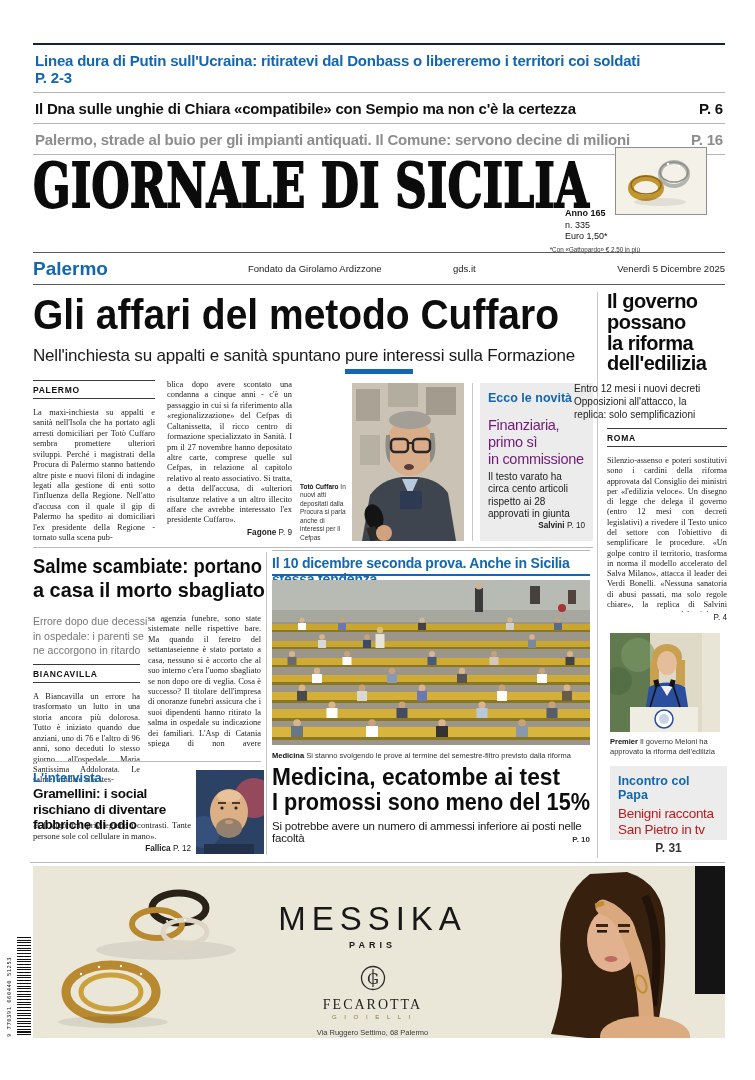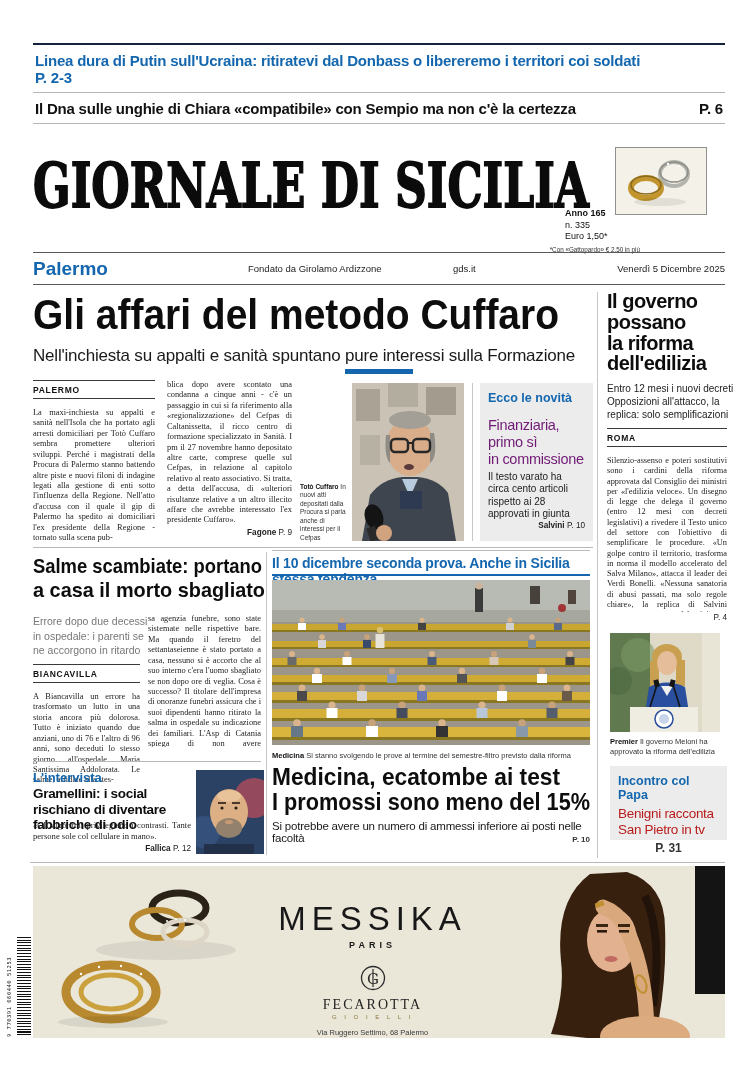--- a/index.html
+++ b/index.html
@@ -32,20 +32,24 @@
 
   <div class="abs" style="left:33px;top:43px;width:692px;border-top:2px solid #16213a;">
     <div class="topline blue">
       <span>Linea dura di Putin sull'Ucraina: ritiratevi dal Donbass o libereremo i territori coi soldati</span>
       <span>P. 2-3</span>
     </div>
     <div class="topline">
       <span>Il Dna sulle unghie di Chiara «compatibile» con Sempio ma non c'è la certezza</span>
       <span>P.  6</span>
     </div>
+    <div class="topline gray">
+      <span>Palermo, strade al buio per gli impianti antiquati. Il Comune: servono decine di milioni</span>
+      <span>P. 16</span>
+    </div>
   </div>
 
   <svg class="abs" style="left:31px;top:146px;" width="562" height="78">
     <text x="2" y="61" textLength="556" lengthAdjust="spacingAndGlyphs" font-family="DejaVu Serif, serif" font-weight="bold" font-size="62" fill="#0b0b0b" stroke="#0b0b0b" stroke-width="1.8">GIORNALE DI SICILIA</text>
   </svg>
 
   <div class="abs" style="left:615px;top:147px;width:90px;height:66px;border:1px solid #8f8f8f;background:#f4f1e8;">
     <svg width="88" height="64">
       <ellipse cx="58" cy="26" rx="14" ry="12" fill="none" stroke="#b4b4ae" stroke-width="4"></ellipse>
       <ellipse cx="58" cy="24" rx="14" ry="10" fill="none" stroke="#8f8f89" stroke-width="1.5"></ellipse>
@@ -129,21 +133,21 @@
   </div>
 
   <div class="vrule" style="left:597px;top:292px;height:566px;"></div>
 
   <div class="abs" style="left:607px;top:291px;width:120px;font-size:20px;font-weight:bold;line-height:1.04;letter-spacing:-.5px;color:#0d0d0d;">
     <div>Il governo</div>
     <div>possano</div>
     <div>la riforma</div>
     <div>dell'edilizia</div>
   </div>
-  <div class="abs" style="left:607px;top:382px;width:125px;font-size:10px;line-height:1.32;color:#222;white-space:nowrap;">
+  <div class="abs" style="left:574px;top:382px;width:125px;font-size:10px;line-height:1.32;color:#222;white-space:nowrap;">
     <div>Entro 12 mesi i nuovi decreti</div>
     <div>Opposizioni all'attacco, la</div>
     <div>replica: solo semplificazioni</div>
   </div>
   <div class="abs seclabel" style="left:607px;top:428px;width:120px;">ROMA</div>
   <div class="abs serif" style="left:607px;top:456px;width:120px;height:156px;overflow:hidden;font-size:8.3px;">Silenzio-assenso e poteri sostitutivi sono i cardini della riforma approvata dal Consiglio dei ministri per «l'edilizia veloce». Un disegno di legge che delega il governo (entro 12 mesi con decreti legislativi) a rivedere il Testo unico del settore con l'obiettivo di semplificare le procedure. «Un golpe contro il territorio, trasforma in norma il modello accelerato del Salva Milano», attacca il leader dei Verdi Bonelli. «Nessuna sanatoria di abusi passati, ma solo regole chiare», la replica di Salvini attraverso una nota del ministero, che sottolinea la necessità di «evitare che possano nascere contenziosi sulle ambiguità delle norme».</div>
   <div class="abs byline" style="left:607px;top:613px;width:120px;">P. 4</div>
 
   <svg class="abs" style="left:610px;top:633px;" width="110" height="99">
     <rect width="110" height="99" fill="#dfd9c8"></rect>

